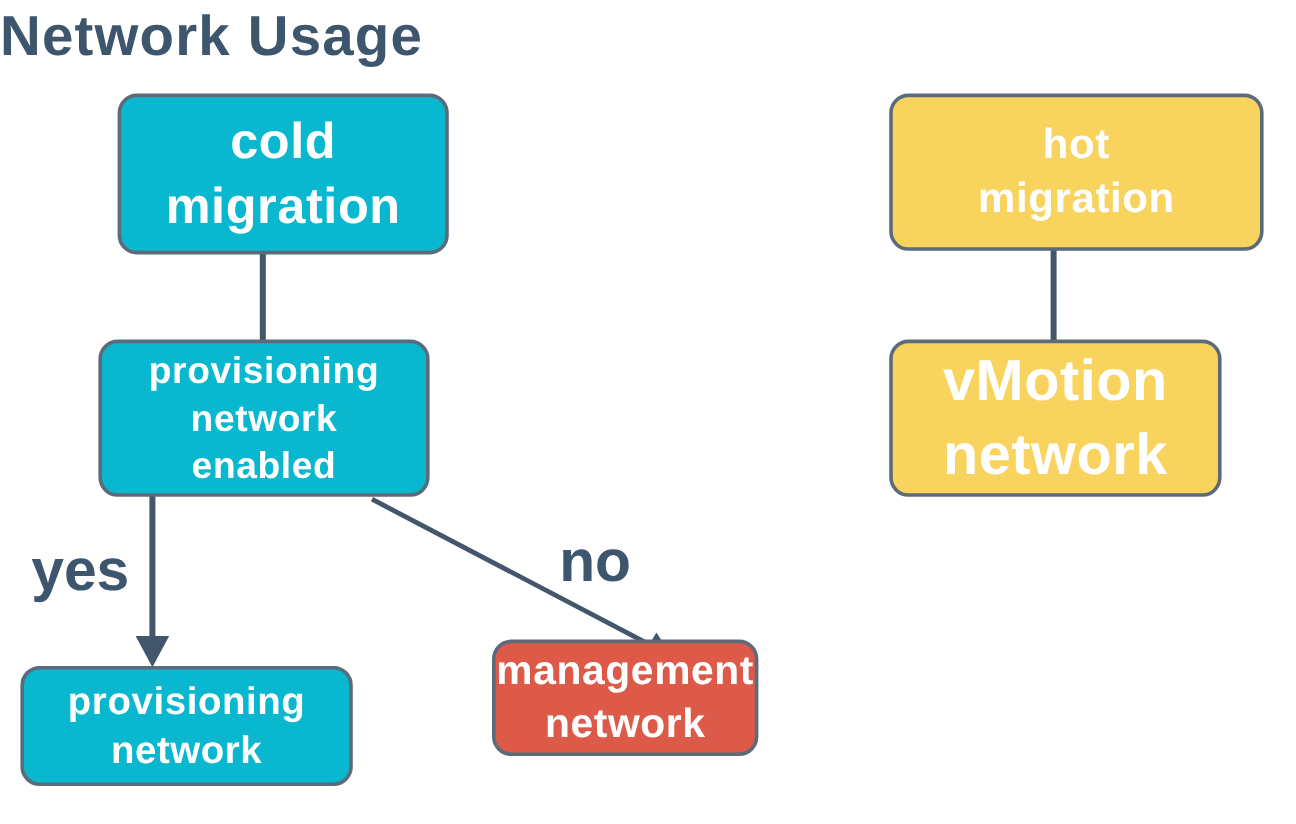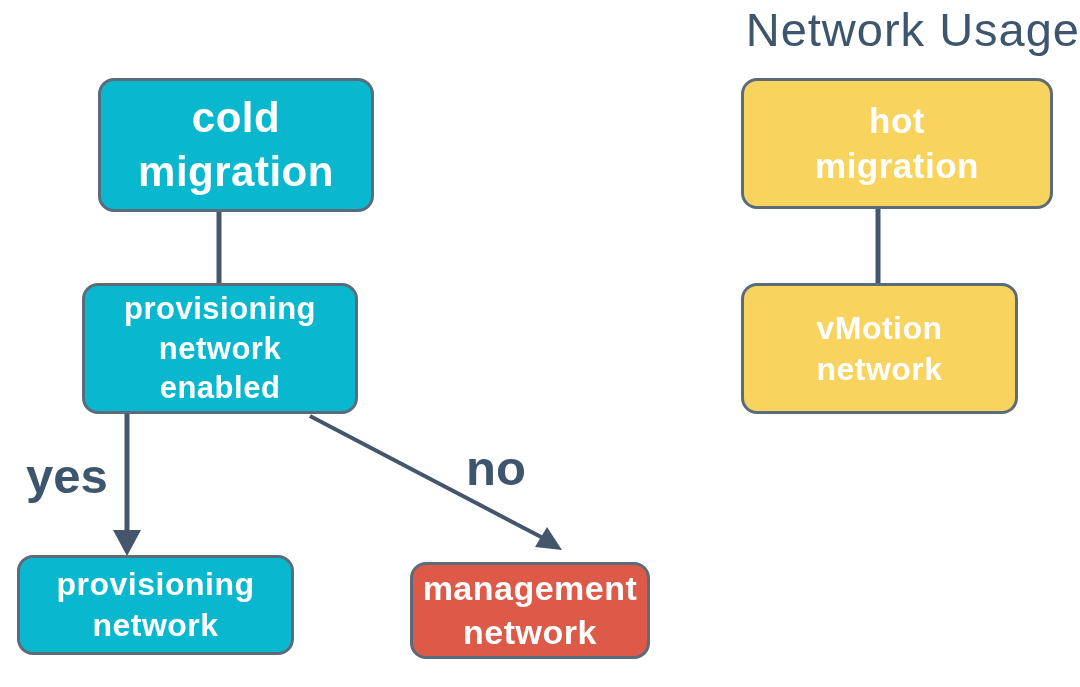--- a/index.html
+++ b/index.html
@@ -9,23 +9,23 @@
     font-family: "Liberation Sans", sans-serif;
     overflow: hidden;
   }
   .canvas {
     position: relative;
     width: 1080px; height: 687px;
   }
   .title {
     position: absolute;
     left: 0; top: 2px; width: 100%;
-    text-align: right;
+    text-align: left;
     font-size: 47px;
-    font-weight: 400;
+    font-weight: 700;
     letter-spacing: 1px;
     color: var(--ink, #3d566e);
   }
   .node {
     position: absolute;
     box-sizing: border-box;
     border: 3px solid var(--border, #5c6b79);
     border-radius: 16px;
     display: flex;
     align-items: center;
@@ -37,23 +37,23 @@
     white-space: pre-line;
     line-height: 1.28;
   }
   .cyan   { background: var(--cyan, #09b8cf); }
   .yellow { background: var(--yellow, #f8d35e); }
   .red    { background: var(--red, #e05a4a); }
 
   .node.cold      { left: 82px;  top: 78px;  width: 276px; height: 134px; font-size: 42px; margin-left: 16px; }
   .node.prov-en   { left: 82px;  top: 283px; width: 276px; height: 131px; font-size: 31px; }
   .node.hot       { left: 741px; top: 78px;  width: 312px; height: 131px; font-size: 35px; }
-  .node.vmotion   { left: 741px; top: 283px; width: 277px; height: 131px; font-size: 32px; }
+  .node.vmotion   { left: 741px; top: 283px; width: 277px; height: 131px; font-size: 48px; }
   .node.prov-net  { left: 17px;  top: 555px; width: 277px; height: 100px; font-size: 32px; }
-  .node.mgmt-net  { left: 410px; top: 562px; width: 240px; height: 97px;  font-size: 34px; }
+  .node.mgmt-net  { left: 410px; top: 533px; width: 222px; height: 97px;  font-size: 34px; }
 
   .edge-label {
     position: absolute;
     font-size: 49px;
     font-weight: 800;
     color: var(--ink, #3d566e);
   }
   .edge-label.yes { left: 26px;  top: 448px; }
   .edge-label.no  { left: 466px; top: 440px; }
 

